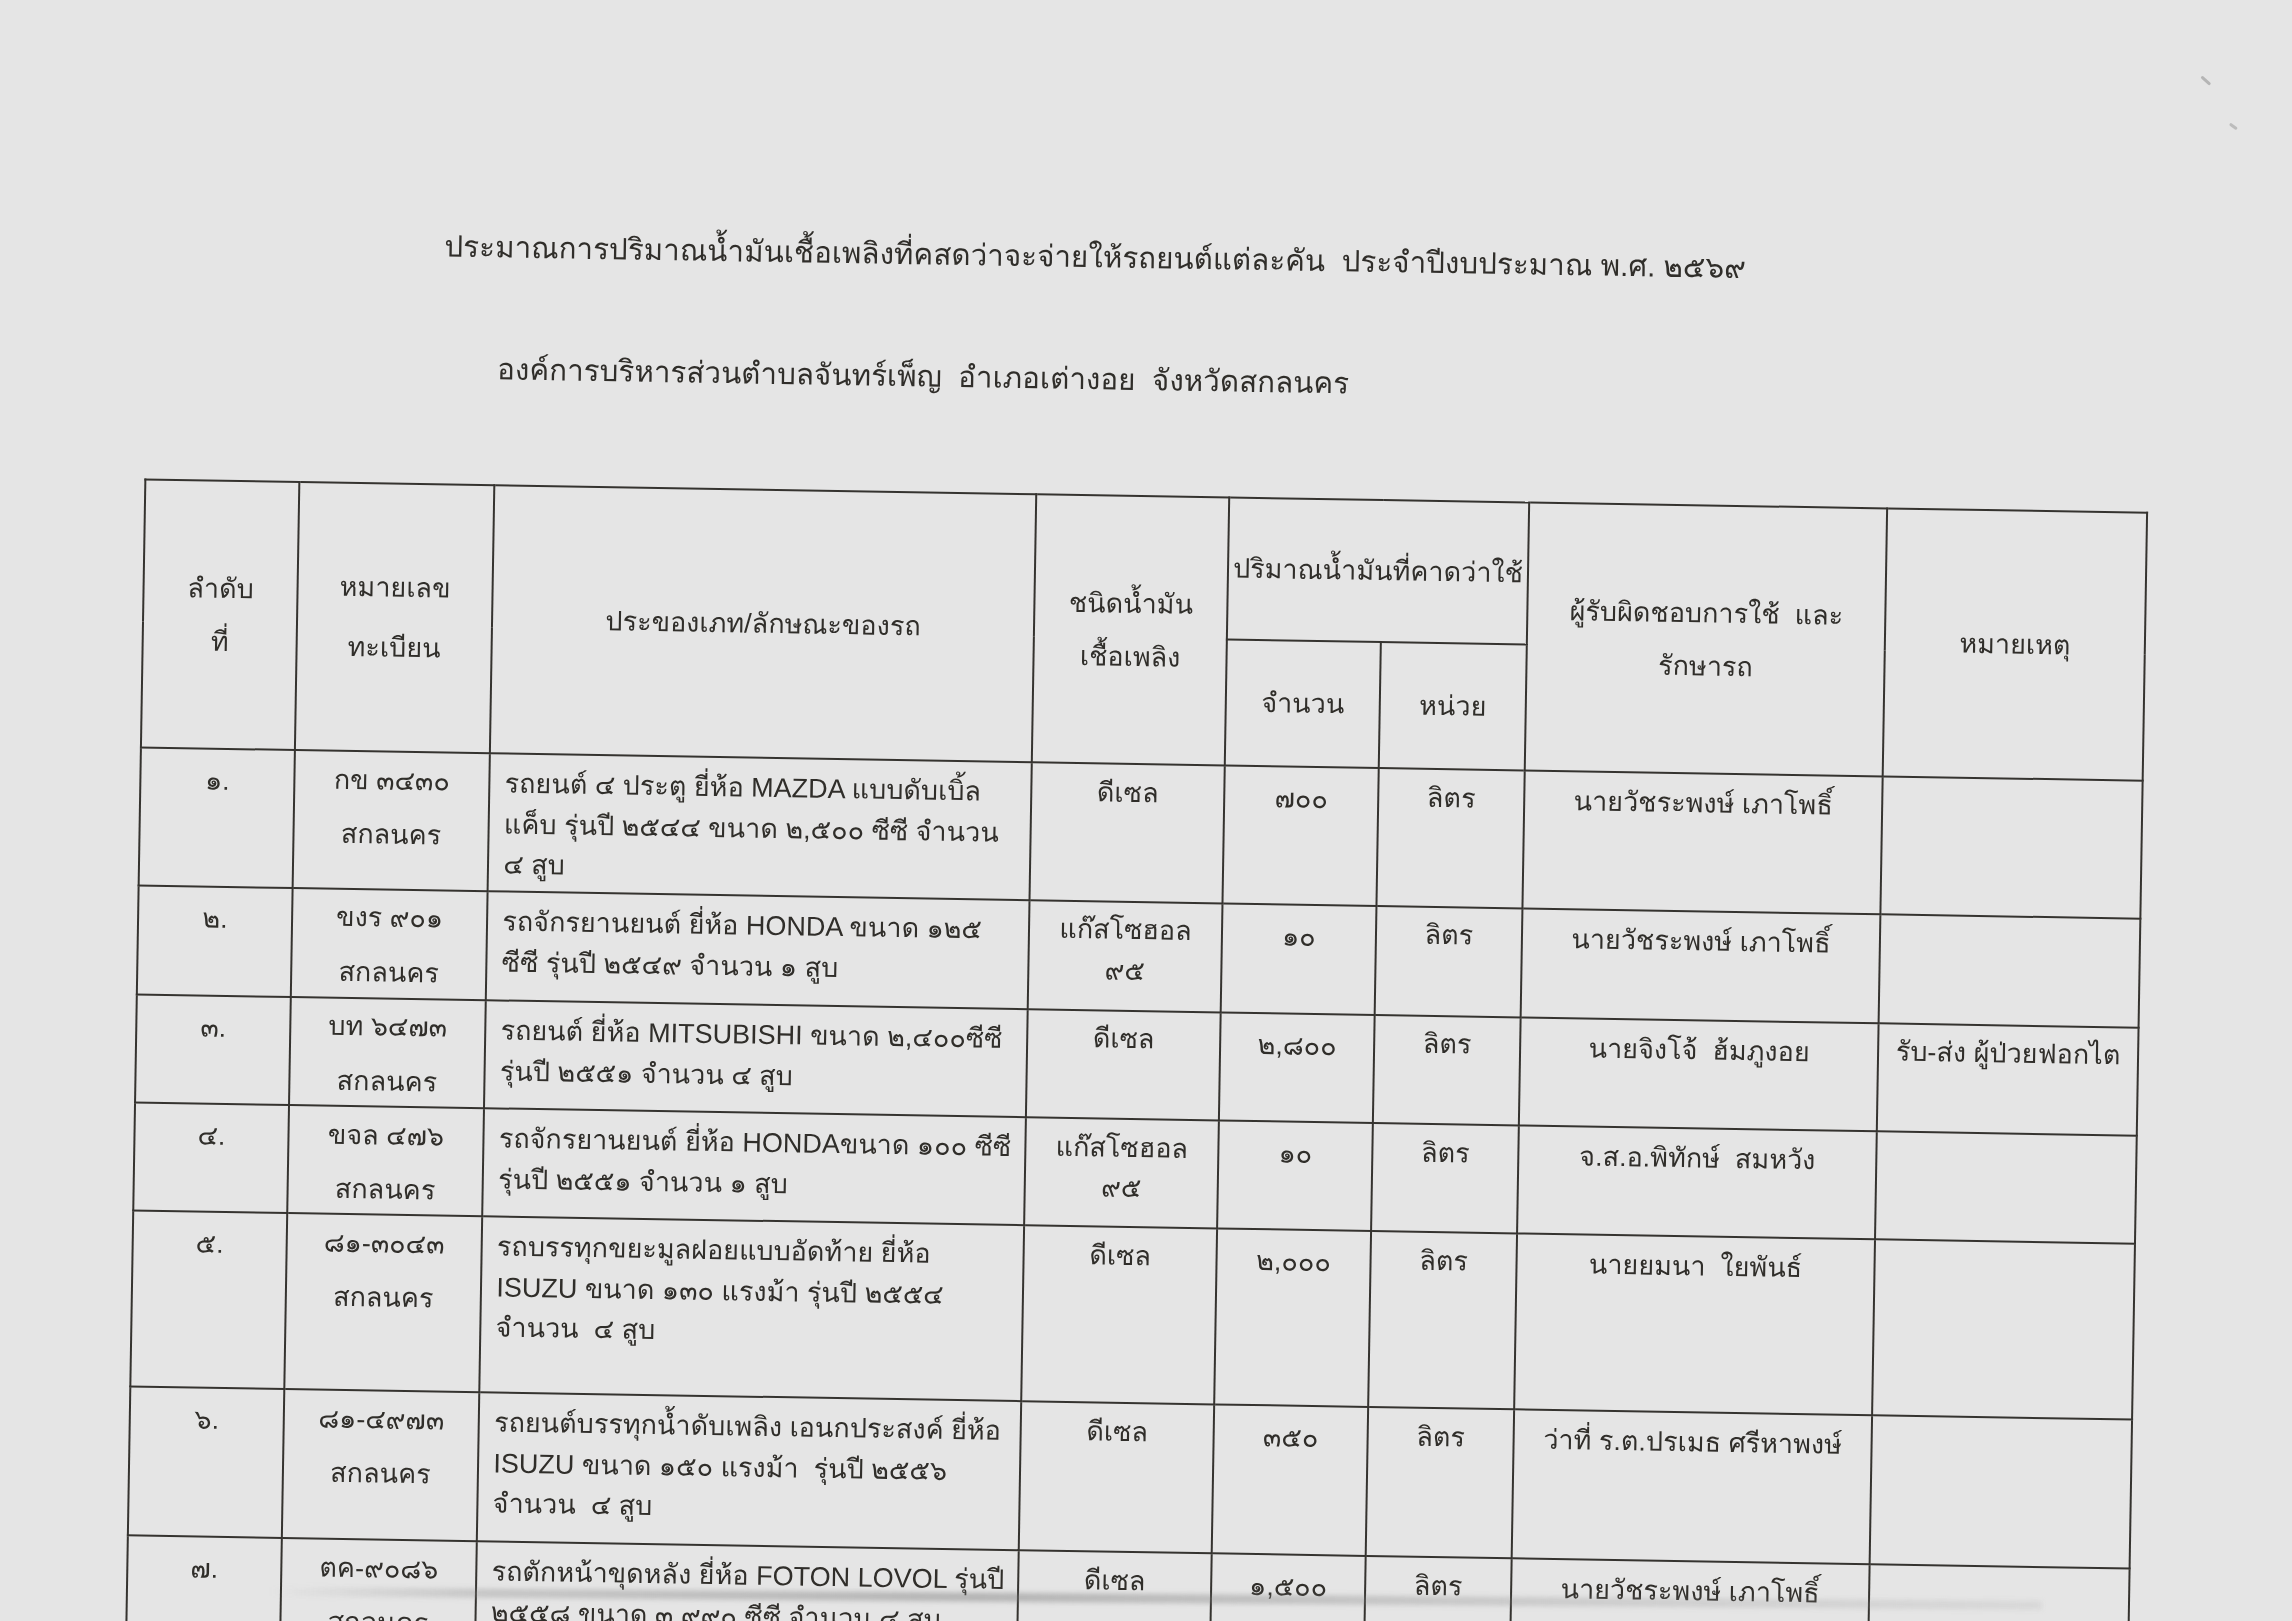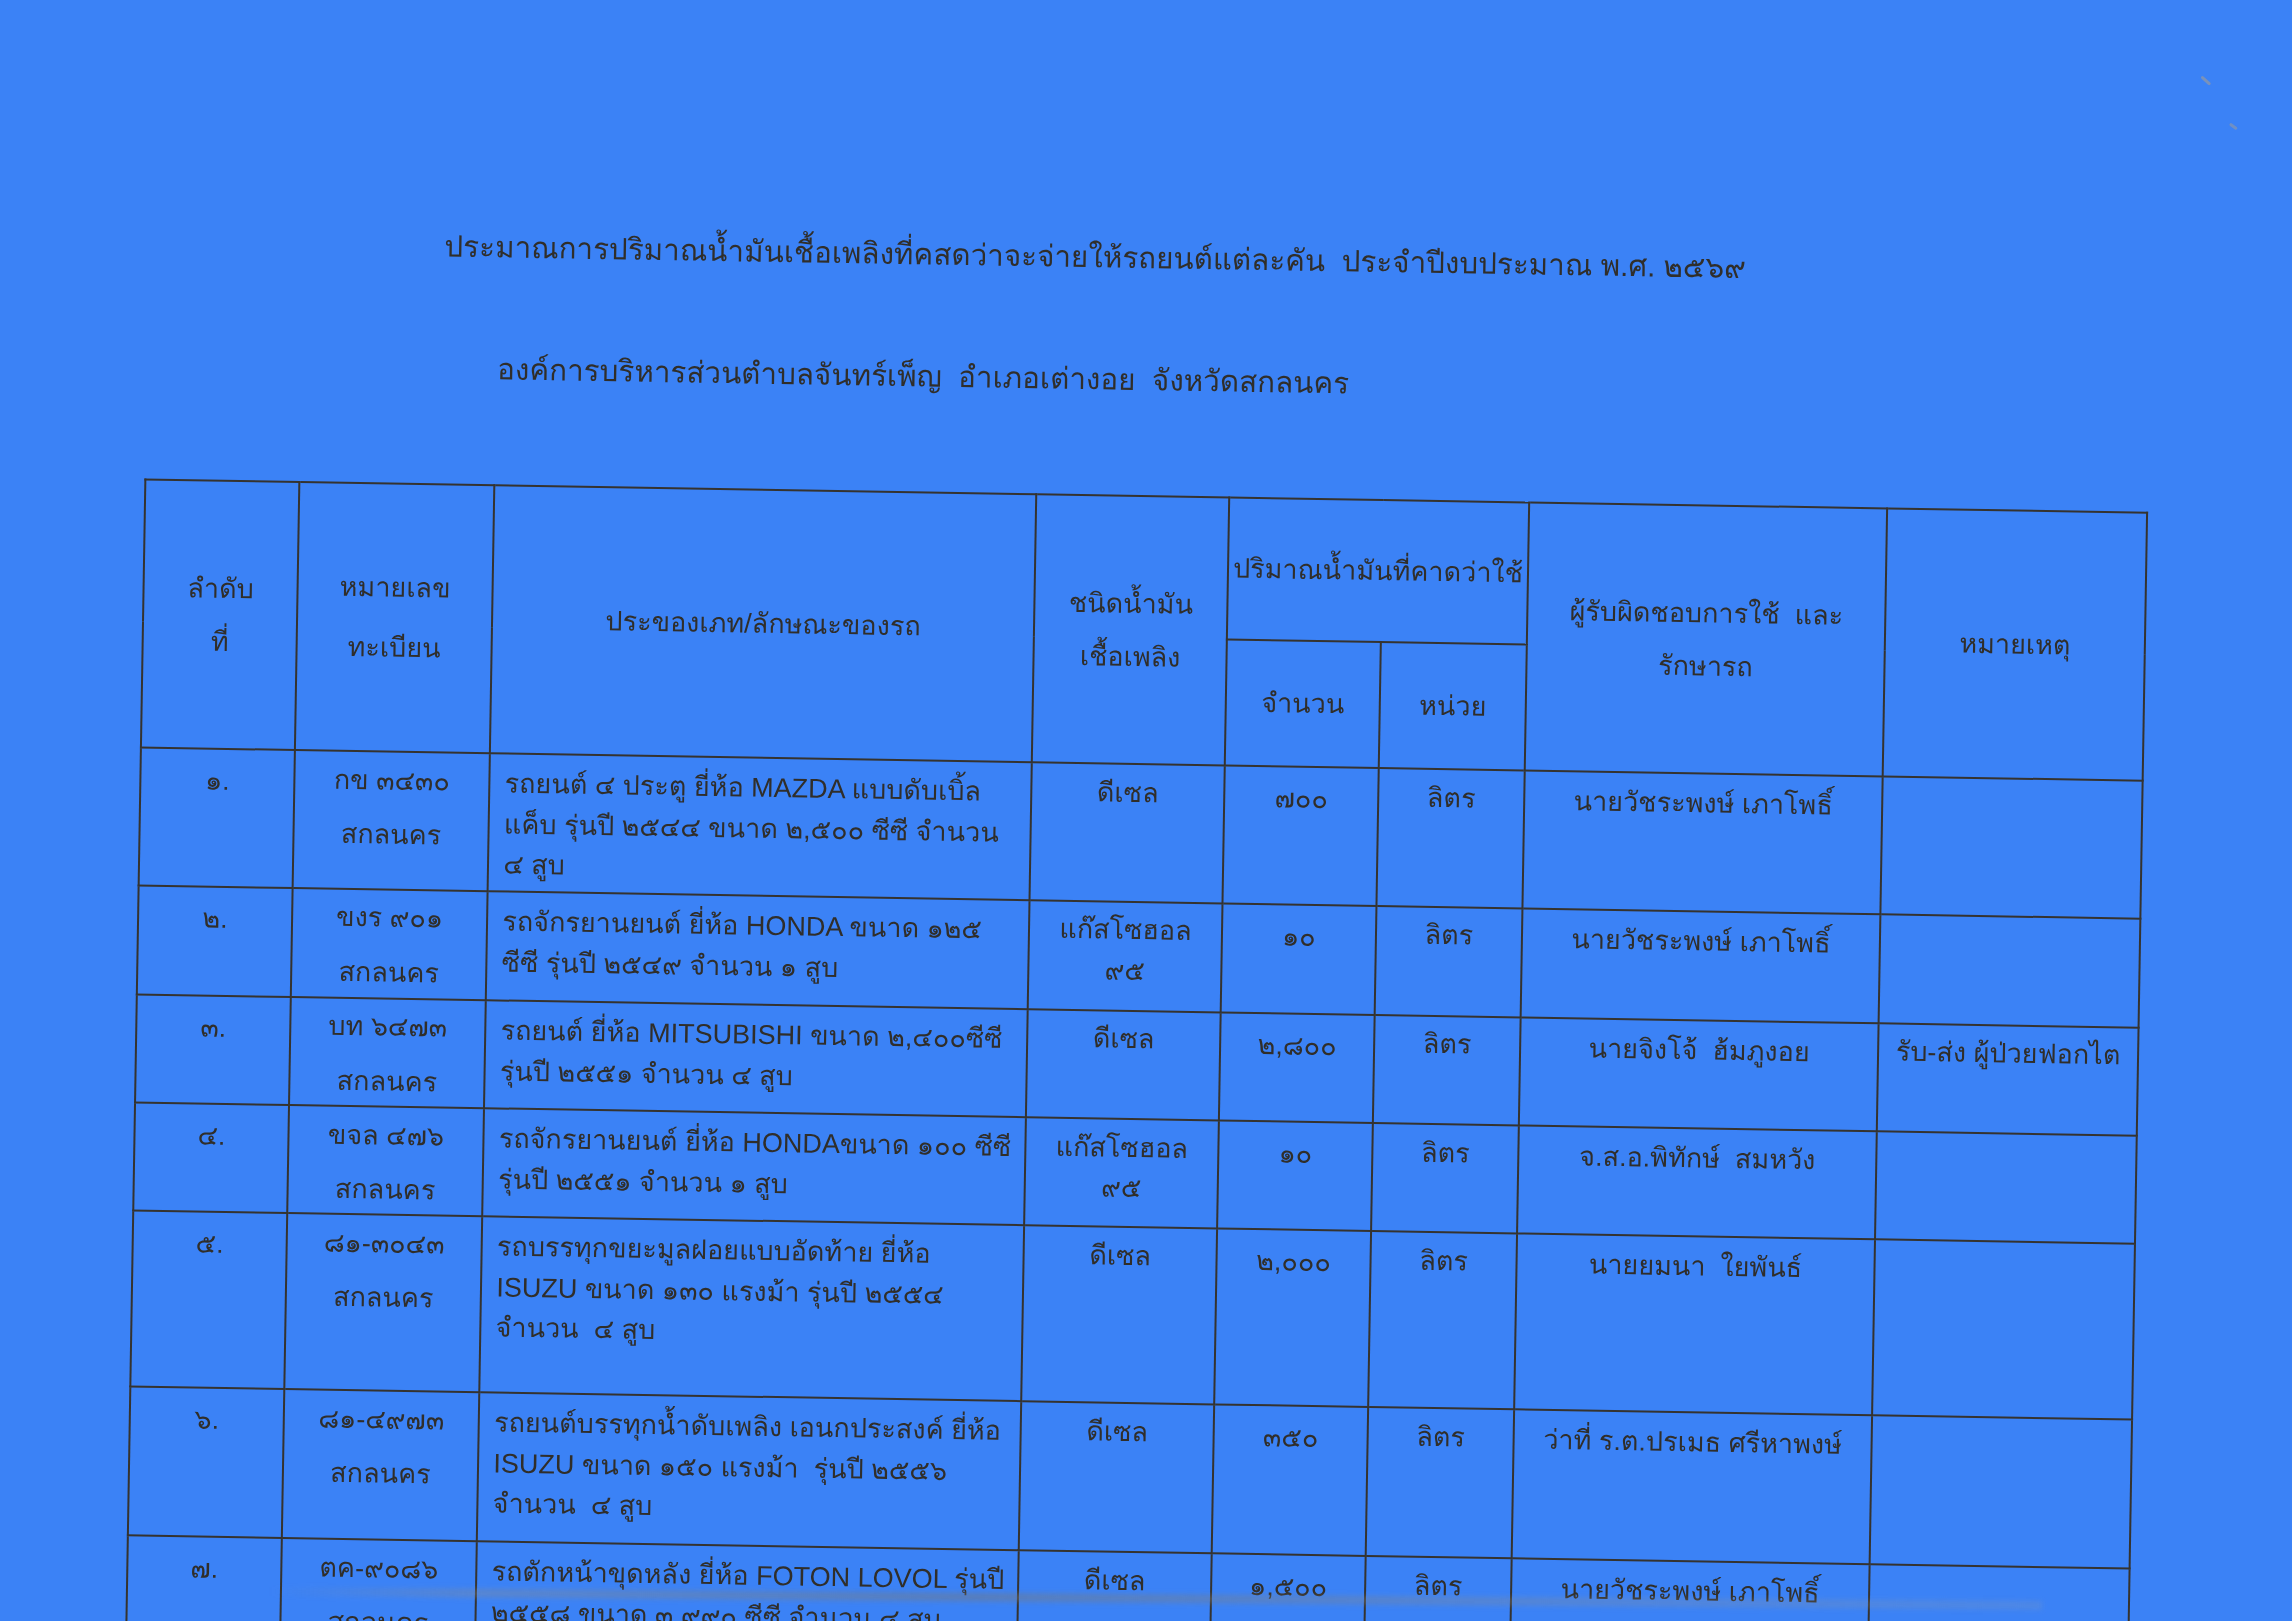--- a/index.html
+++ b/index.html
@@ -2,21 +2,21 @@
 <html style="font-size:14.3px"><head>
 <meta charset="utf-8">
 <style>
   html,body{margin:0;padding:0}
   body{
     width:2293px;height:1622px;position:relative;overflow:hidden;
     background:#ffffff;
     font-family:"Liberation Sans","DejaVu Sans",sans-serif;
     color:#302e2a;
   }
-  .page{position:absolute;inset:0;background:#3b82f6}
+  .page{position:absolute;inset:0;background:#e5e5e5}
   
   .content{
     position:absolute;left:150px;top:140px;width:2051px;
     transform:rotate(0.95deg);
     transform-origin:27px 0;
   }
   .title-block{width:2002px;font-size:29.6px;line-height:1.38;white-space:pre-wrap}
   .title-line1{text-align:center;transform:translateX(-54px)}
   .title-line2{text-align:center;transform:translateX(-224px)}
 

